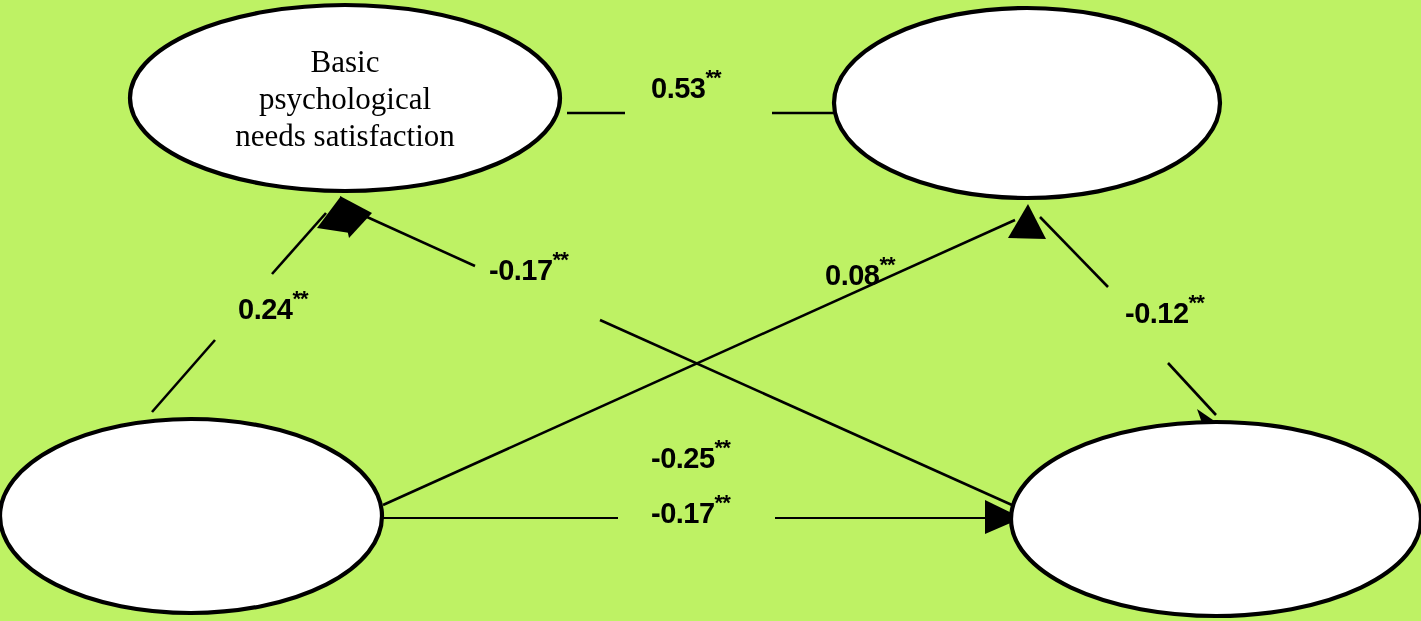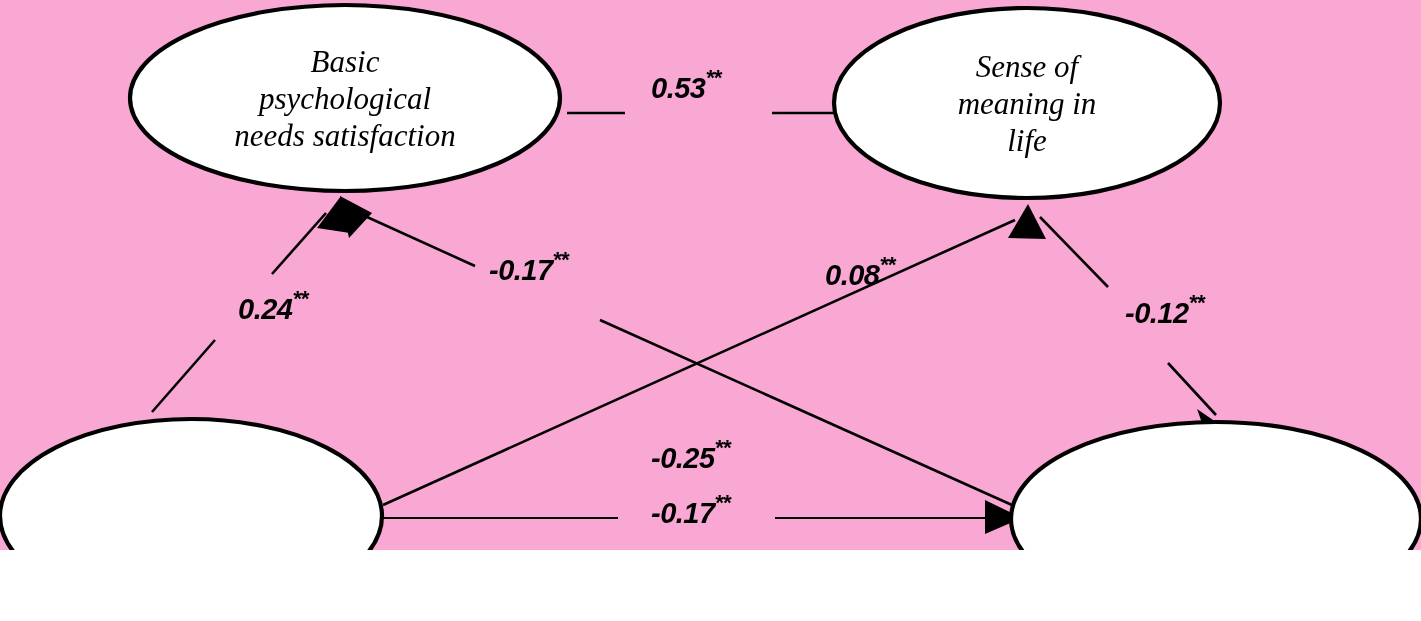--- a/index.html
+++ b/index.html
@@ -4,25 +4,24 @@
 <title>Path Diagram</title>
 <style>
   html, body {
     margin: 0;
     padding: 0;
     background: #ffffff;
   }
   #canvas {
     position: relative;
     width: 1421px;
-    height: 550px;
-    background: #f9a8d4;
+    height: 621px;
+    background: #bef264;
     overflow: hidden;
     font-family: "Liberation Serif", "DejaVu Serif", serif;
-    font-style: italic;
   }
   svg.diagram {
     position: absolute;
     left: 0;
     top: 0;
     width: 1421px;
     height: 621px;
   }
   .node-ellipse {
     fill: #ffffff;
@@ -116,23 +115,20 @@
 
     <ellipse class="node-ellipse" id="ell-basic-needs" cx="345" cy="98" rx="215" ry="93"></ellipse>
     <ellipse class="node-ellipse" id="ell-meaning" cx="1027" cy="103" rx="193" ry="95"></ellipse>
     <ellipse class="node-ellipse" id="ell-exercise" cx="191" cy="516" rx="191" ry="97"></ellipse>
     <ellipse class="node-ellipse" id="ell-suicidal" cx="1216" cy="519" rx="205" ry="97"></ellipse>
   </svg>
 
   <div class="node-label" id="lbl-basic-needs" style="left: 130px; width: 430px; top: 5px; height: 186px; display: flex; align-items: center; justify-content: center;">Basic
 psychological
 needs satisfaction</div>
-  <div class="node-label" id="lbl-meaning" style="left: 834px; width: 386px; top: 8px; height: 190px; display: flex; align-items: center; justify-content: center;">Sense of
-meaning in
-life</div>
 
   <div class="coef" id="coef-0" style="left: 651px; top: 67px;"><span class="num">0.53</span><span class="stars">**</span></div>
   <div class="coef" id="coef-1" style="left: 238px; top: 288px;"><span class="num">0.24</span><span class="stars">**</span></div>
   <div class="coef" id="coef-2" style="left: 489px; top: 249px;"><span class="num">-0.17</span><span class="stars">**</span></div>
   <div class="coef" id="coef-3" style="left: 825px; top: 254px;"><span class="num">0.08</span><span class="stars">**</span></div>
   <div class="coef" id="coef-4" style="left: 1077px; top: 292px; margin-left: 48px;"><span class="num">-0.12</span><span class="stars">**</span></div>
   <div class="coef" id="coef-5" style="left: 651px; top: 437px;"><span class="num">-0.25</span><span class="stars">**</span></div>
   <div class="coef" id="coef-6" style="left: 651px; top: 492px;"><span class="num">-0.17</span><span class="stars">**</span></div>
 
 </div>

